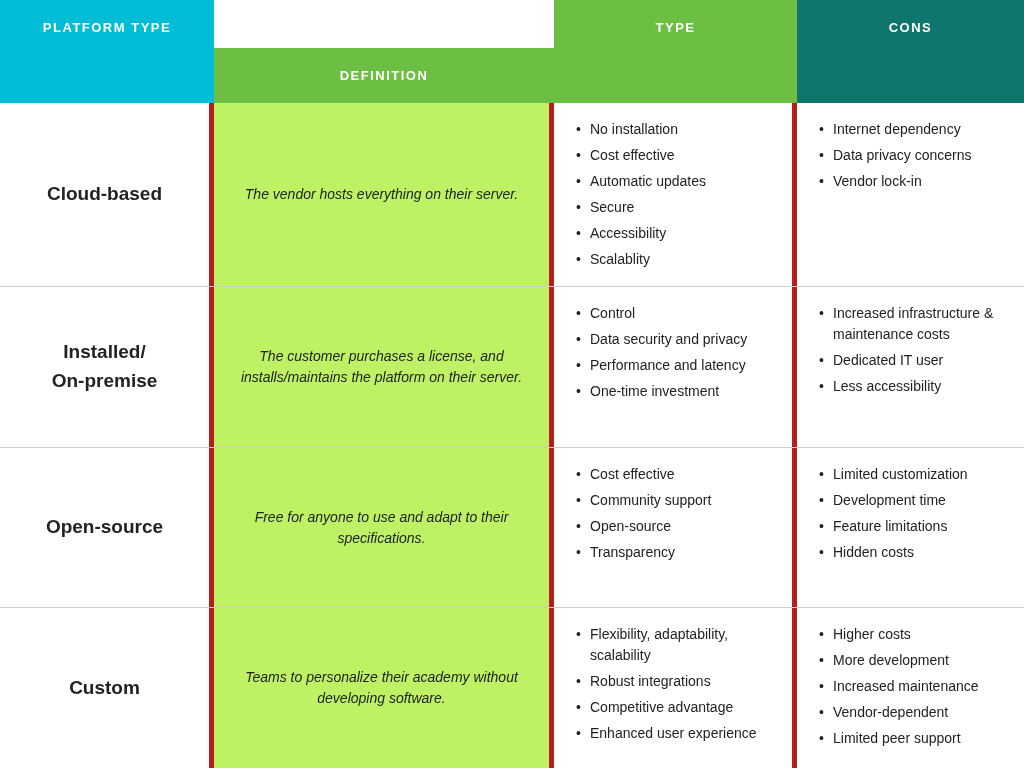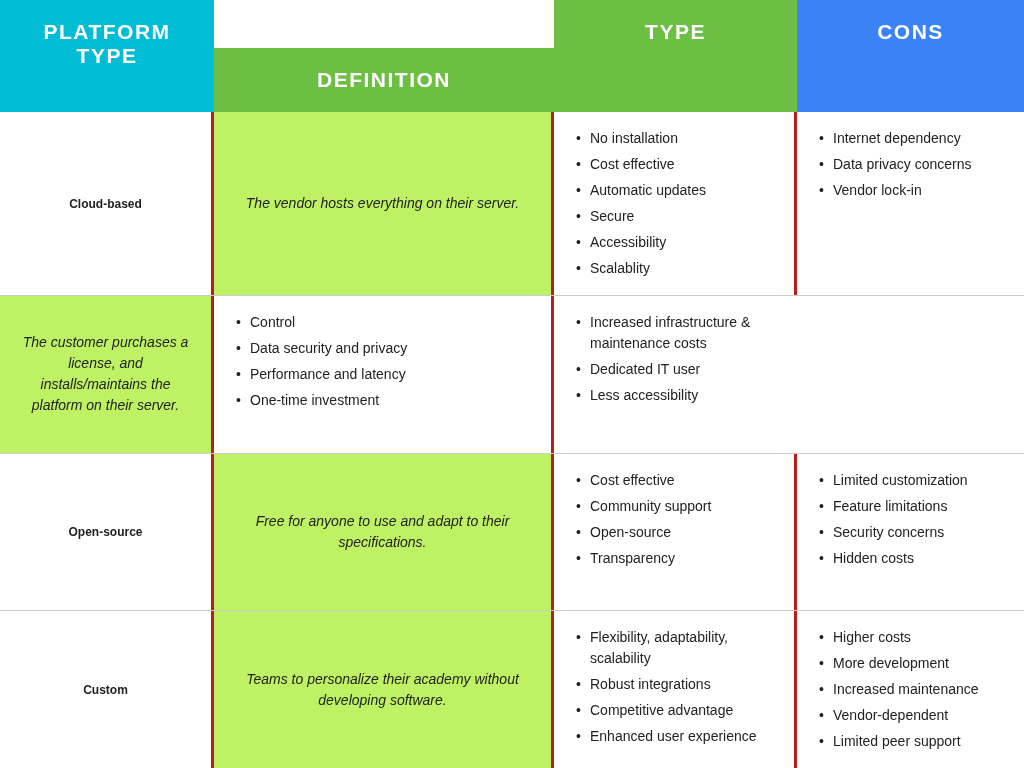--- a/index.html
+++ b/index.html
@@ -24,42 +24,42 @@
     }
 
     .header-row {
       display: grid;
       grid-template-columns: 214px 340px 243px 227px;
       flex-shrink: 0;
     }
 
     .header-cell {
       padding: 20px 16px;
-      font-size: 21px;
+      font-size: 13px;
       font-weight: bold;
       letter-spacing: 1.5px;
       text-align: center;
       color: #ffffff;
     }
 
     .header-cell.platform-type {
       background-color: #00bcd4;
     }
 
     .header-cell.definition {
       background-color: #6dbf44;
       margin-top: 48px;
     }
 
     .header-cell.pros {
       background-color: #6dbf44;
     }
 
     .header-cell.cons {
-      background-color: #3b82f6;
+      background-color: #0f766e;
     }
 
     .body-rows {
       display: flex;
       flex-direction: column;
       flex: 1;
     }
 
     .data-row {
       display: grid;
@@ -67,37 +67,37 @@
       border-bottom: 1px solid #cccccc;
       flex: 1;
     }
 
     .data-row:last-child {
       border-bottom: none;
     }
 
     .cell {
       padding: 16px 18px;
-      border-right: 3px solid #b91c1c;
+      border-right: 5px solid #b91c1c;
       display: flex;
       align-items: center;
       justify-content: center;
       text-align: center;
       font-size: 14px;
       color: #222222;
       line-height: 1.5;
     }
 
     .cell:last-child {
       border-right: none;
     }
 
     .cell.platform-name {
       font-weight: bold;
-      font-size: 12px;
+      font-size: 19px;
       background-color: #ffffff;
     }
 
     .cell.definition-cell {
       background-color: #bef264;
       font-style: italic;
     }
 
     .cell.list-cell {
       align-items: flex-start;
@@ -158,20 +158,22 @@
         </div>
         <div class="cell list-cell">
           <ul>
             <li>Internet dependency</li>
             <li>Data privacy concerns</li>
             <li>Vendor lock-in</li>
           </ul>
         </div>
       </div>
       <div class="data-row">
+        <div class="cell platform-name" style="white-space: pre-line;">Installed/
+On-premise</div>
         <div class="cell definition-cell">The customer purchases a license, and installs/maintains the platform on their server.</div>
         <div class="cell list-cell">
           <ul>
             <li>Control</li>
             <li>Data security and privacy</li>
             <li>Performance and latency</li>
             <li>One-time investment</li>
           </ul>
         </div>
         <div class="cell list-cell">
@@ -189,22 +191,22 @@
           <ul>
             <li>Cost effective</li>
             <li>Community support</li>
             <li>Open-source</li>
             <li>Transparency</li>
           </ul>
         </div>
         <div class="cell list-cell">
           <ul>
             <li>Limited customization</li>
+            <li>Development time</li>
             <li>Feature limitations</li>
-            <li>Security concerns</li>
             <li>Hidden costs</li>
           </ul>
         </div>
       </div>
       <div class="data-row">
         <div class="cell platform-name" style="white-space: pre-line;">Custom</div>
         <div class="cell definition-cell">Teams to personalize their academy without developing software.</div>
         <div class="cell list-cell">
           <ul>
             <li>Flexibility, adaptability, scalability</li>

